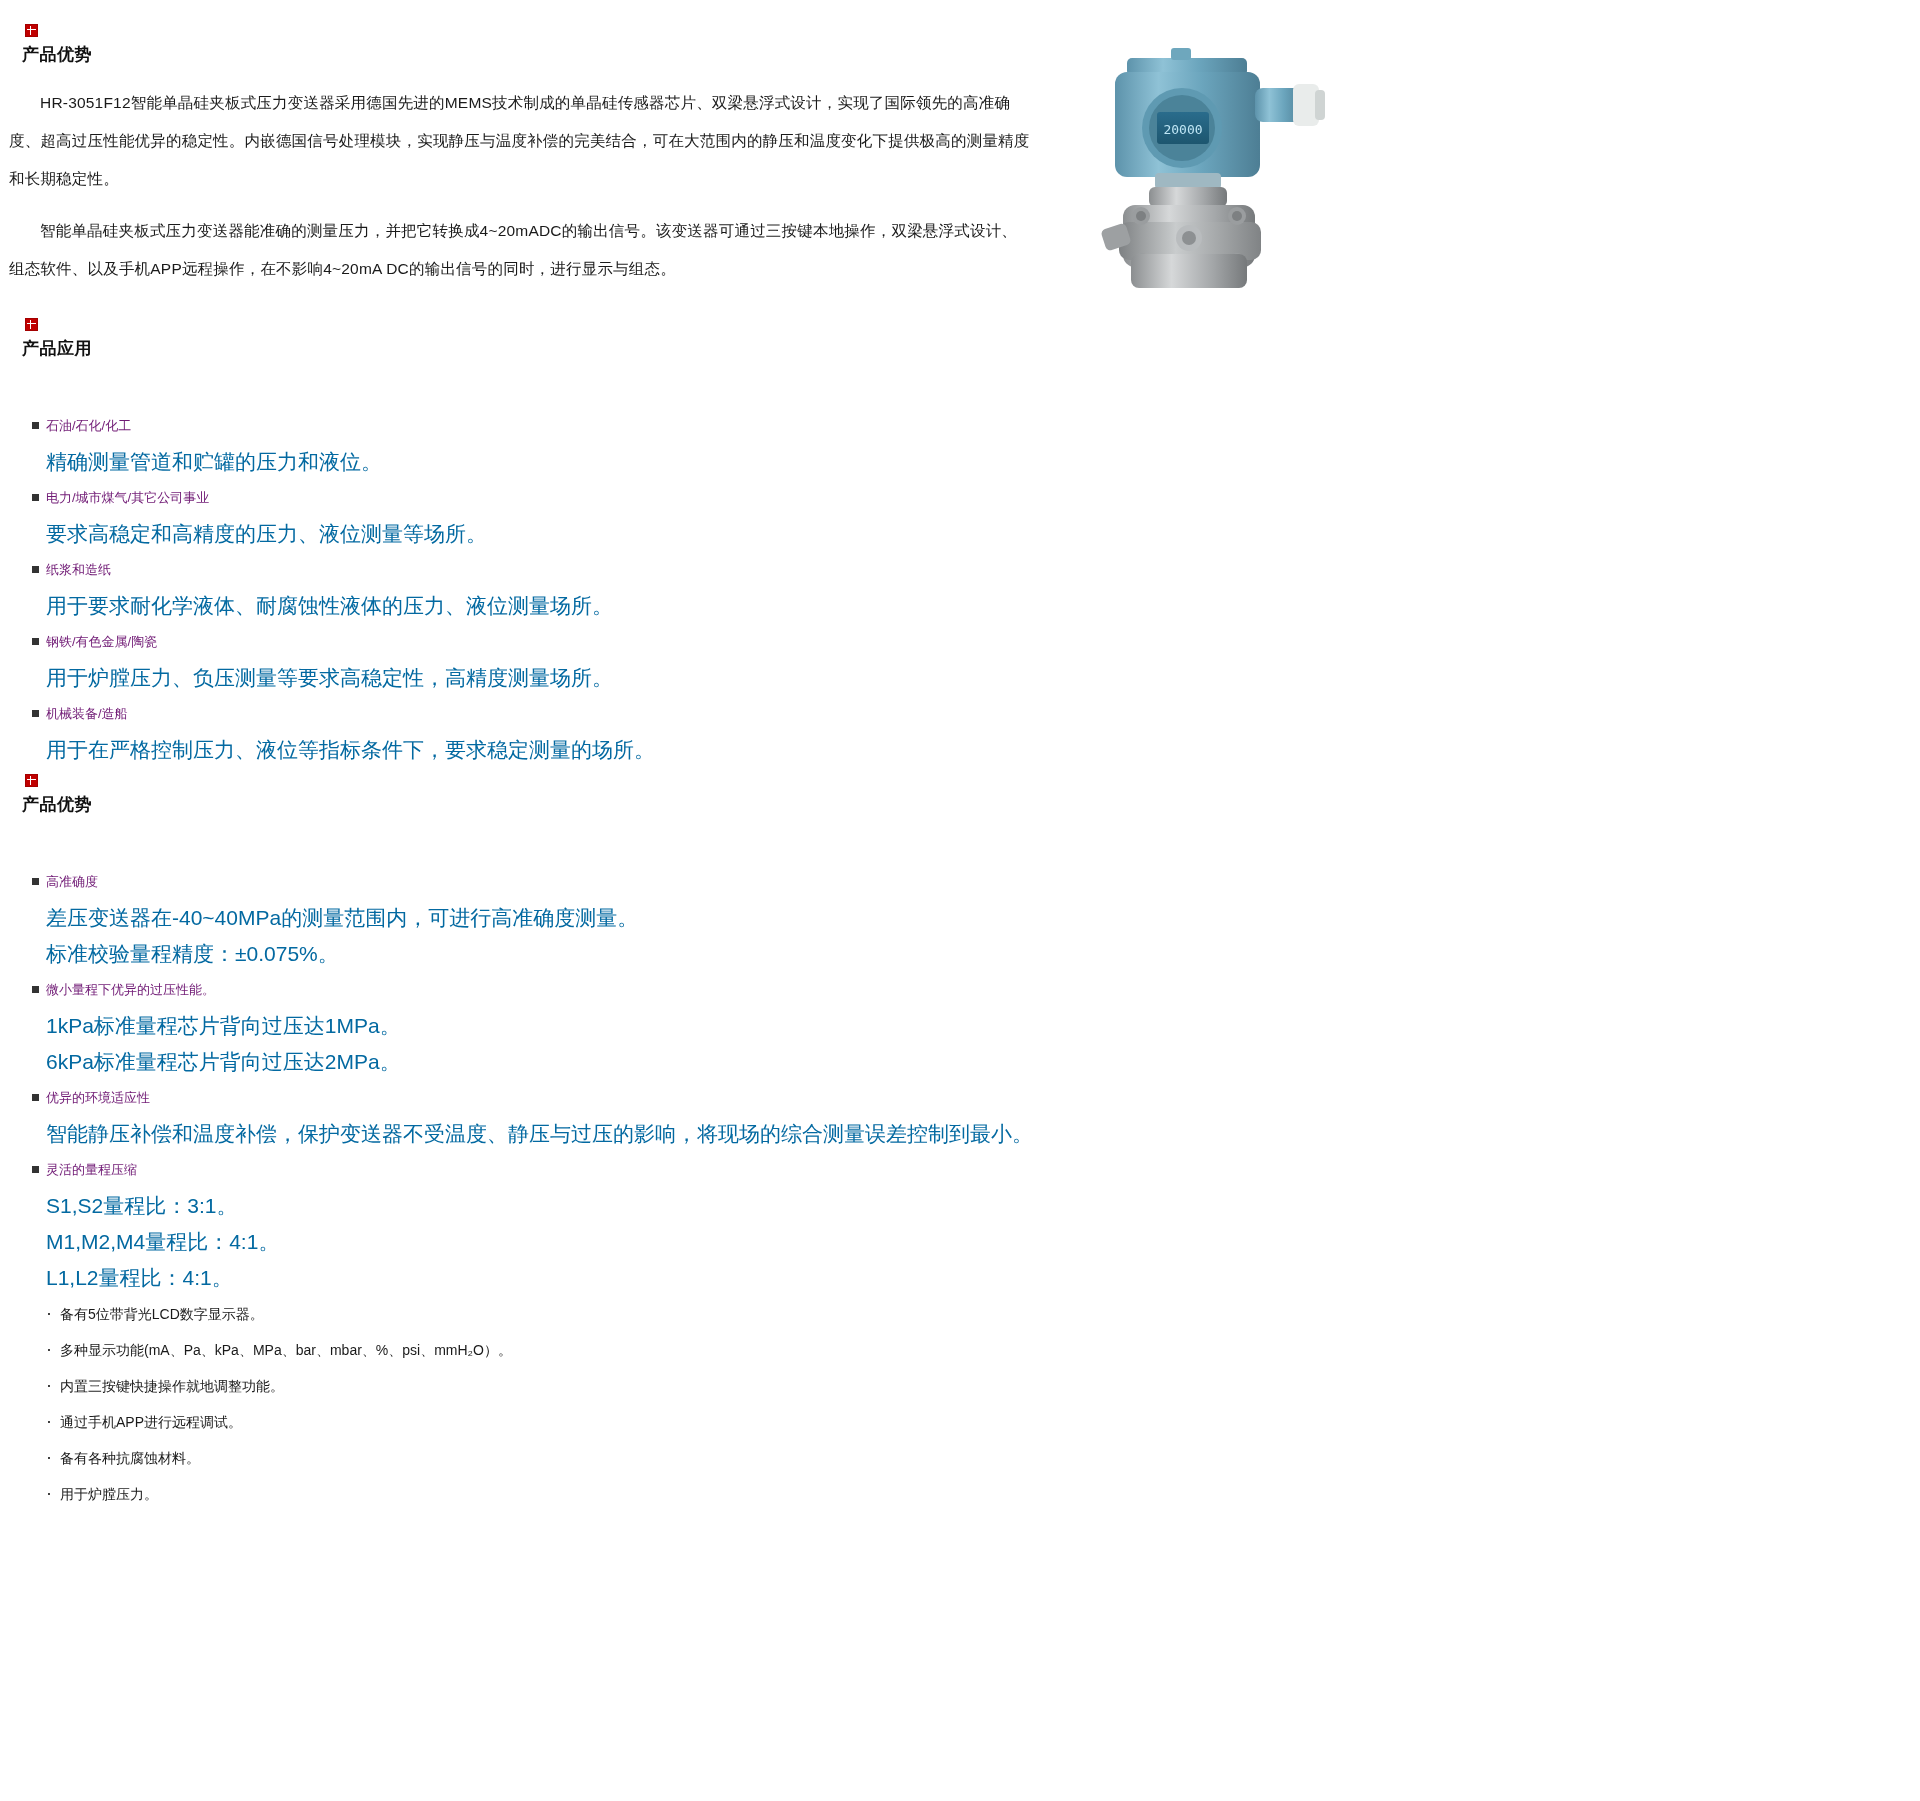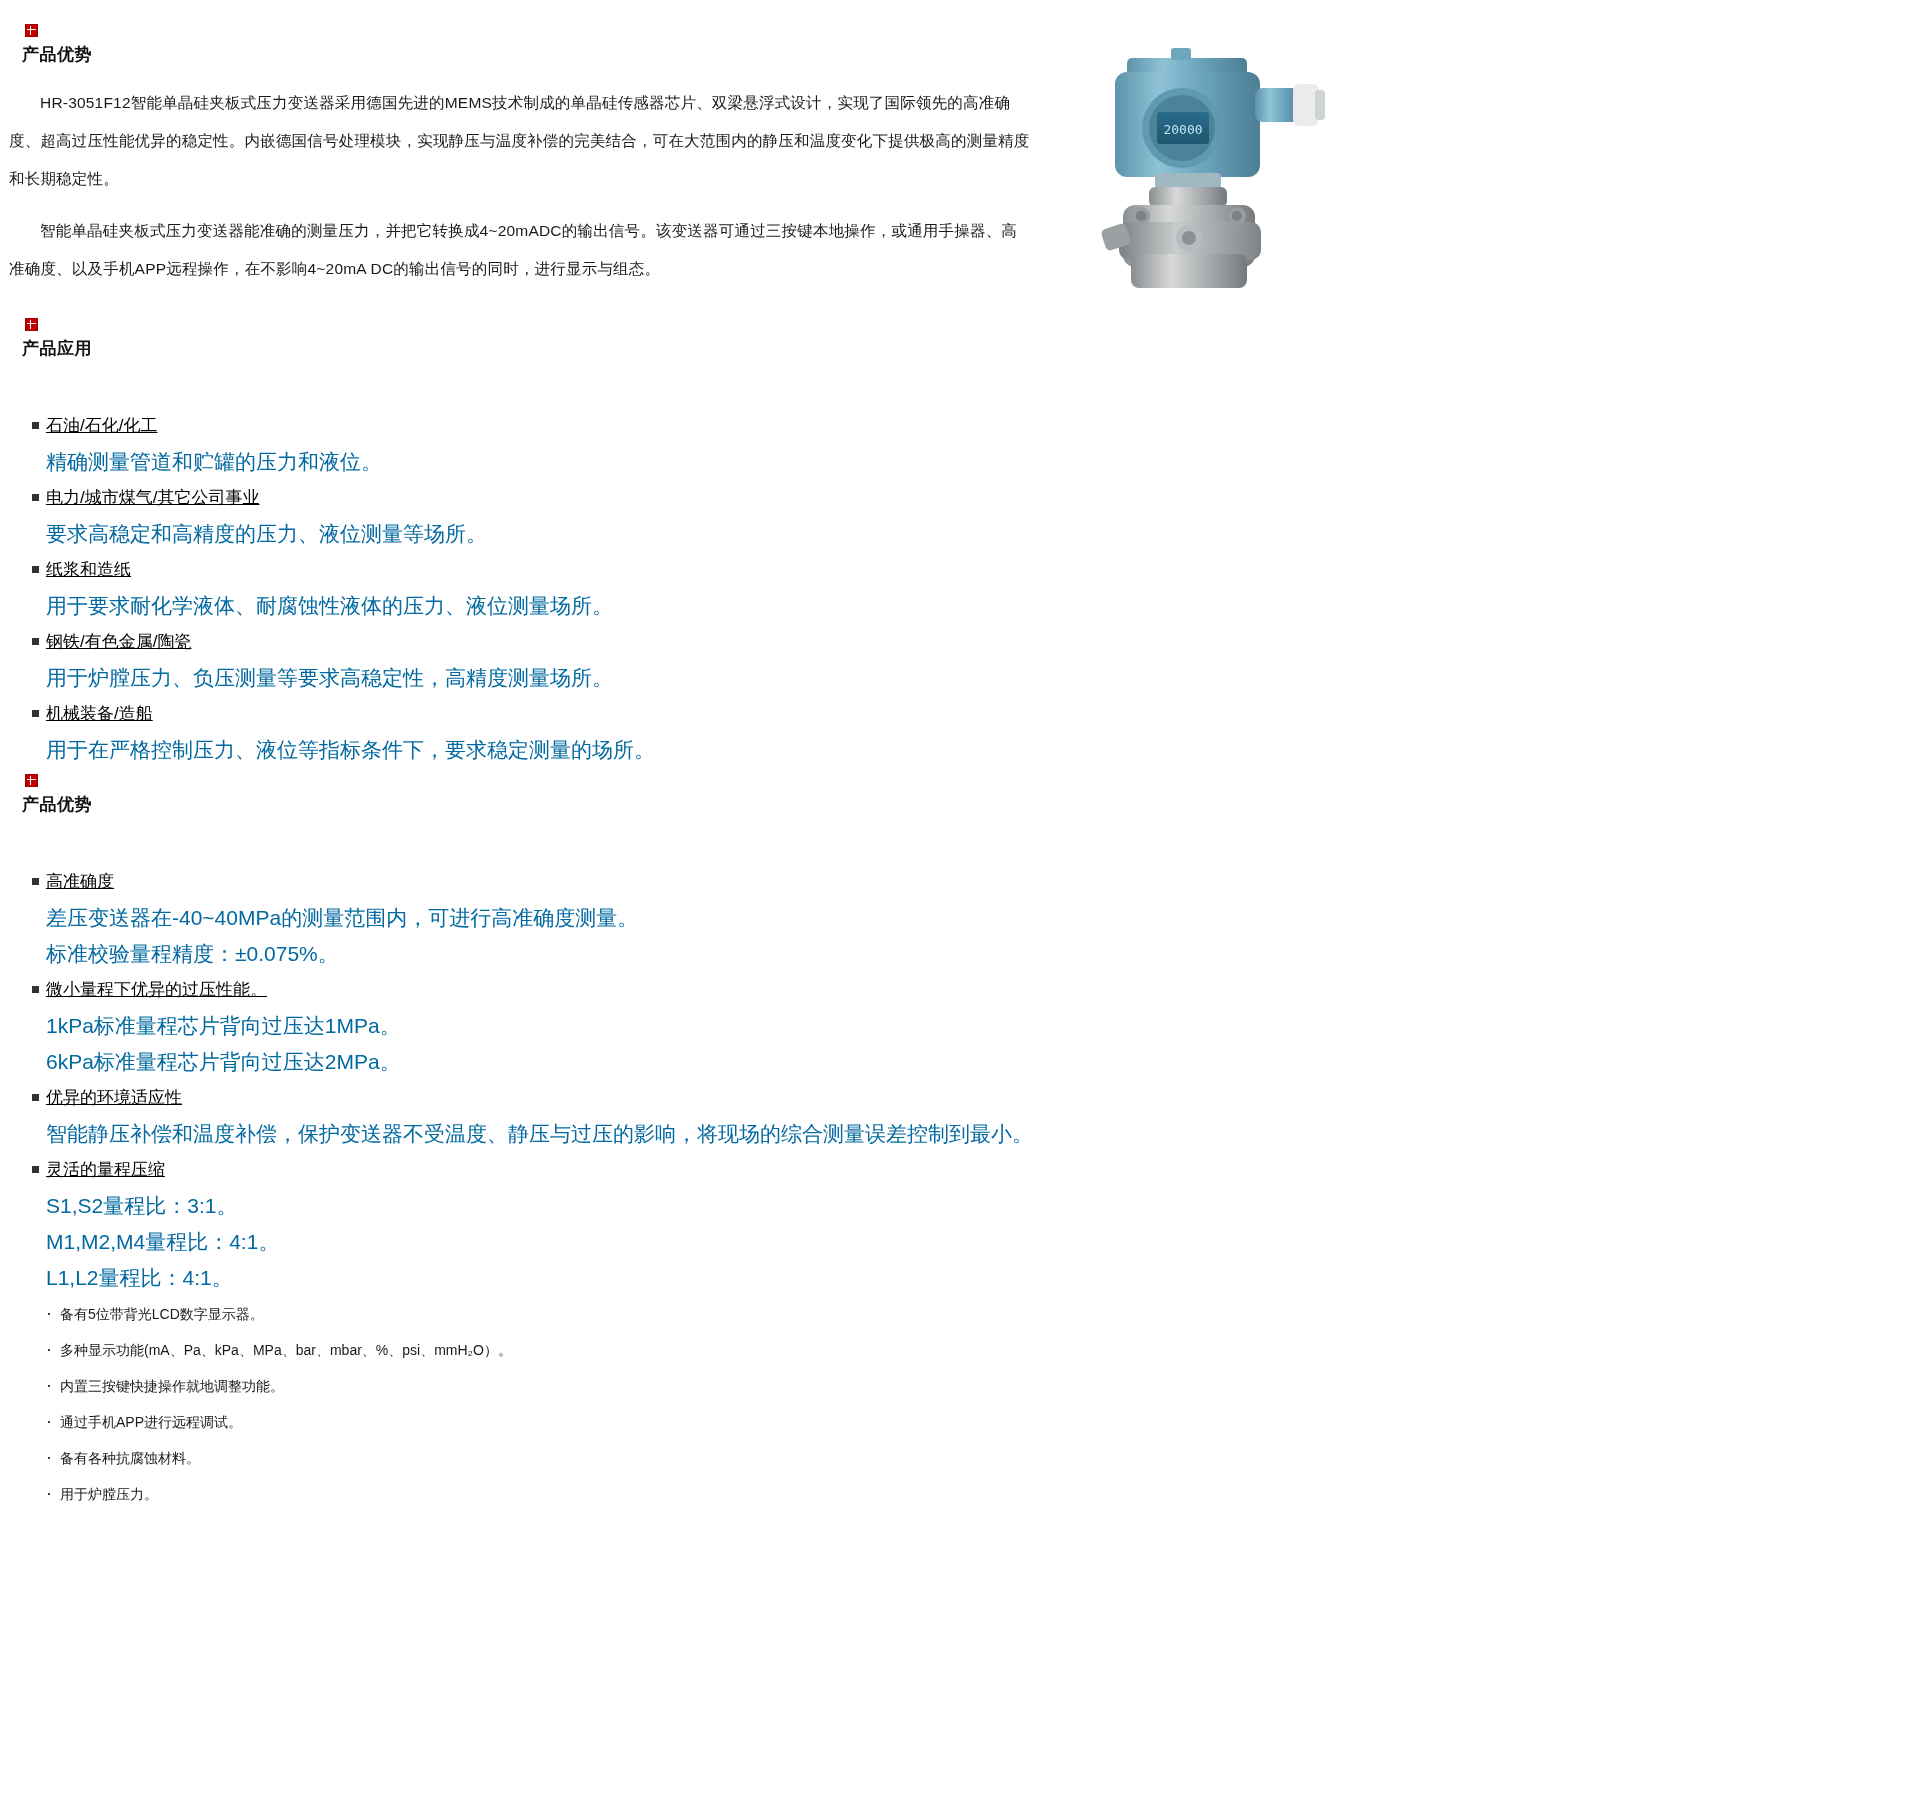--- a/index.html
+++ b/index.html
@@ -81,27 +81,26 @@
   }
 
   
   .bullet-block {
     margin-top: 48px;
   }
   .bullet-group {
     margin: 0 0 0 0;
   }
   .b-head {
-    font-size: 17px;
+    font-size: 13px;
     line-height: 36px;
-    color: #000000;
+    color: #701a75;
     margin-left: 32px;
     position: relative;
     padding-left: 14px;
-    text-decoration: underline;
   }
   .b-head::before {
     content: "";
     position: absolute;
     left: 0;
     top: 14px;
     width: 7px;
     height: 7px;
     background: #333333;
   }
@@ -200,21 +199,21 @@
         <rect x="74" y="8" width="20" height="12" rx="3" fill="#6ea7bd"></rect>
       </svg>
     </div>
 
     <div class="spacer-top"></div>
     <div class="marker"></div>
     <div class="section-title">产品优势</div>
 
     <div class="intro">
       <p>HR-3051F12智能单晶硅夹板式压力变送器采用德国先进的MEMS技术制成的单晶硅传感器芯片、双梁悬浮式设计，实现了国际领先的高准确度、超高过压性能优异的稳定性。内嵌德国信号处理模块，实现静压与温度补偿的完美结合，可在大范围内的静压和温度变化下提供极高的测量精度和长期稳定性。</p>
-      <p>智能单晶硅夹板式压力变送器能准确的测量压力，并把它转换成4~20mADC的输出信号。该变送器可通过三按键本地操作，或通用手操器、高准确度、以及手机APP远程操作，在不影响4~20mA DC的输出信号的同时，进行显示与组态。</p>
+      <p>智能单晶硅夹板式压力变送器能准确的测量压力，并把它转换成4~20mADC的输出信号。该变送器可通过三按键本地操作，双梁悬浮式设计、组态软件、以及手机APP远程操作，在不影响4~20mA DC的输出信号的同时，进行显示与组态。</p>
     </div>
 
     <div class="gap-md"></div>
     <div class="marker"></div>
     <div class="section-title">产品应用</div>
 
     <div class="bullet-block">
       <div class="bullet-group">
         <div class="b-head">石油/石化/化工</div>
         <div class="b-sub">精确测量管道和贮罐的压力和液位。</div>

